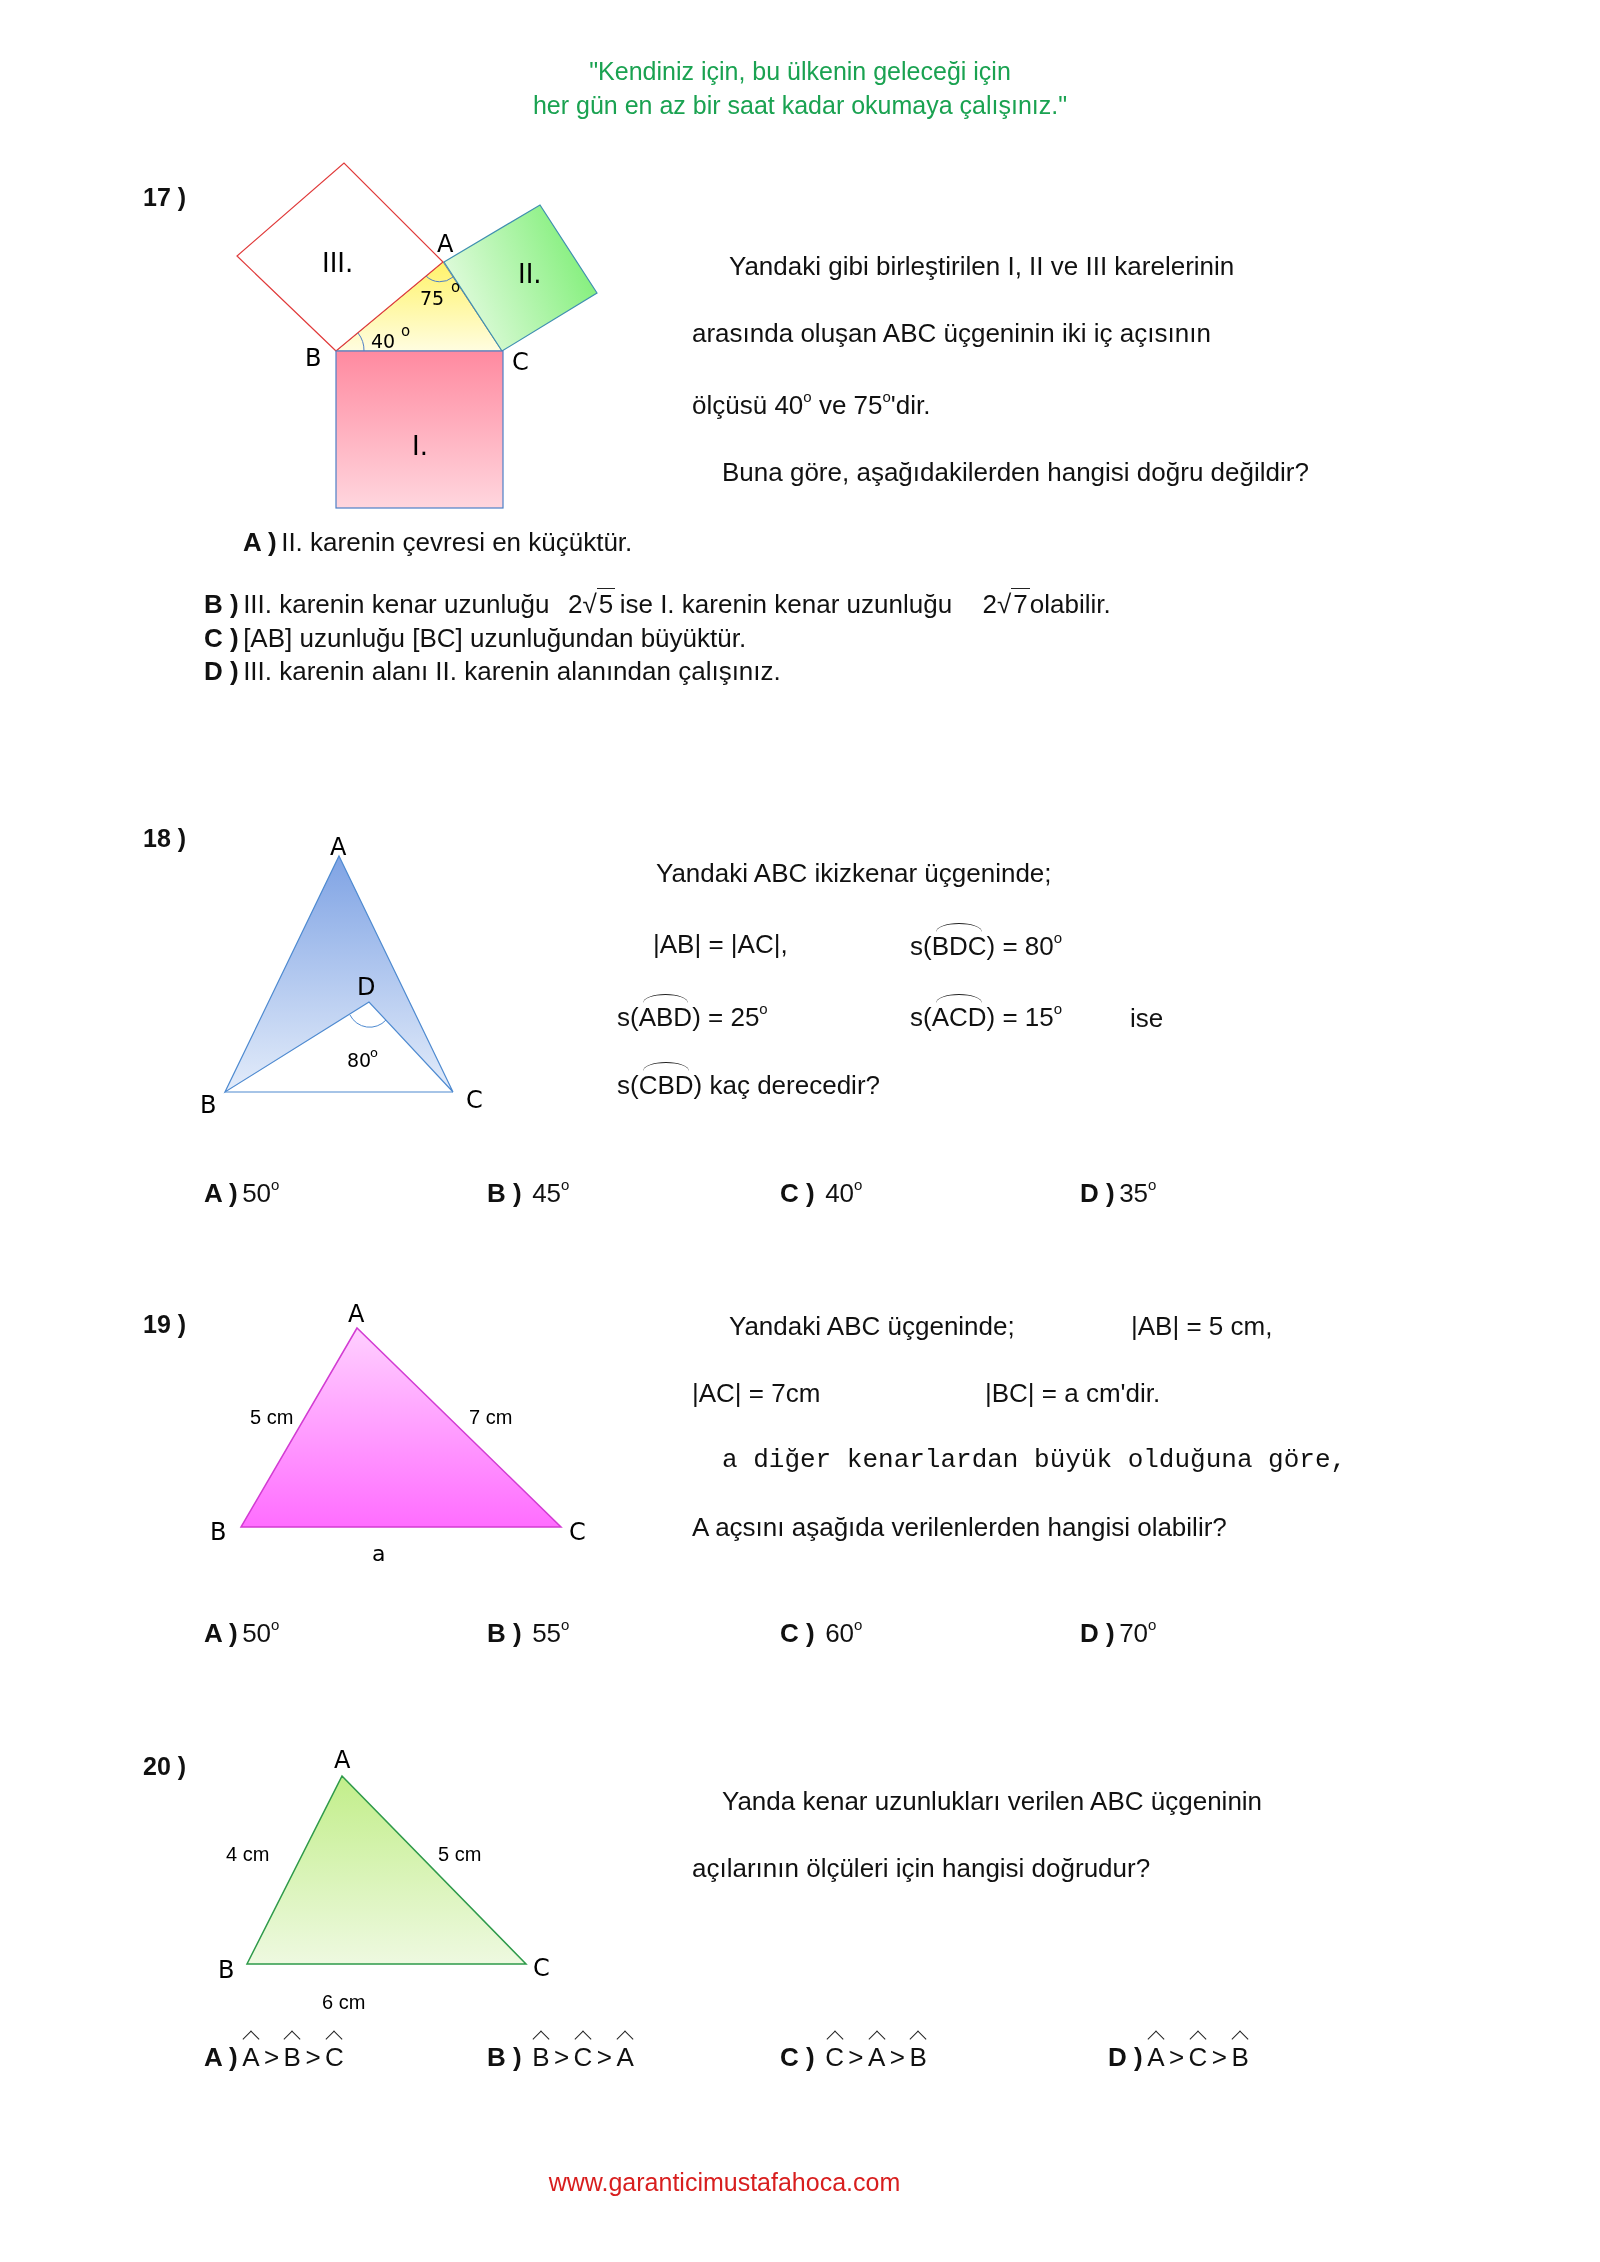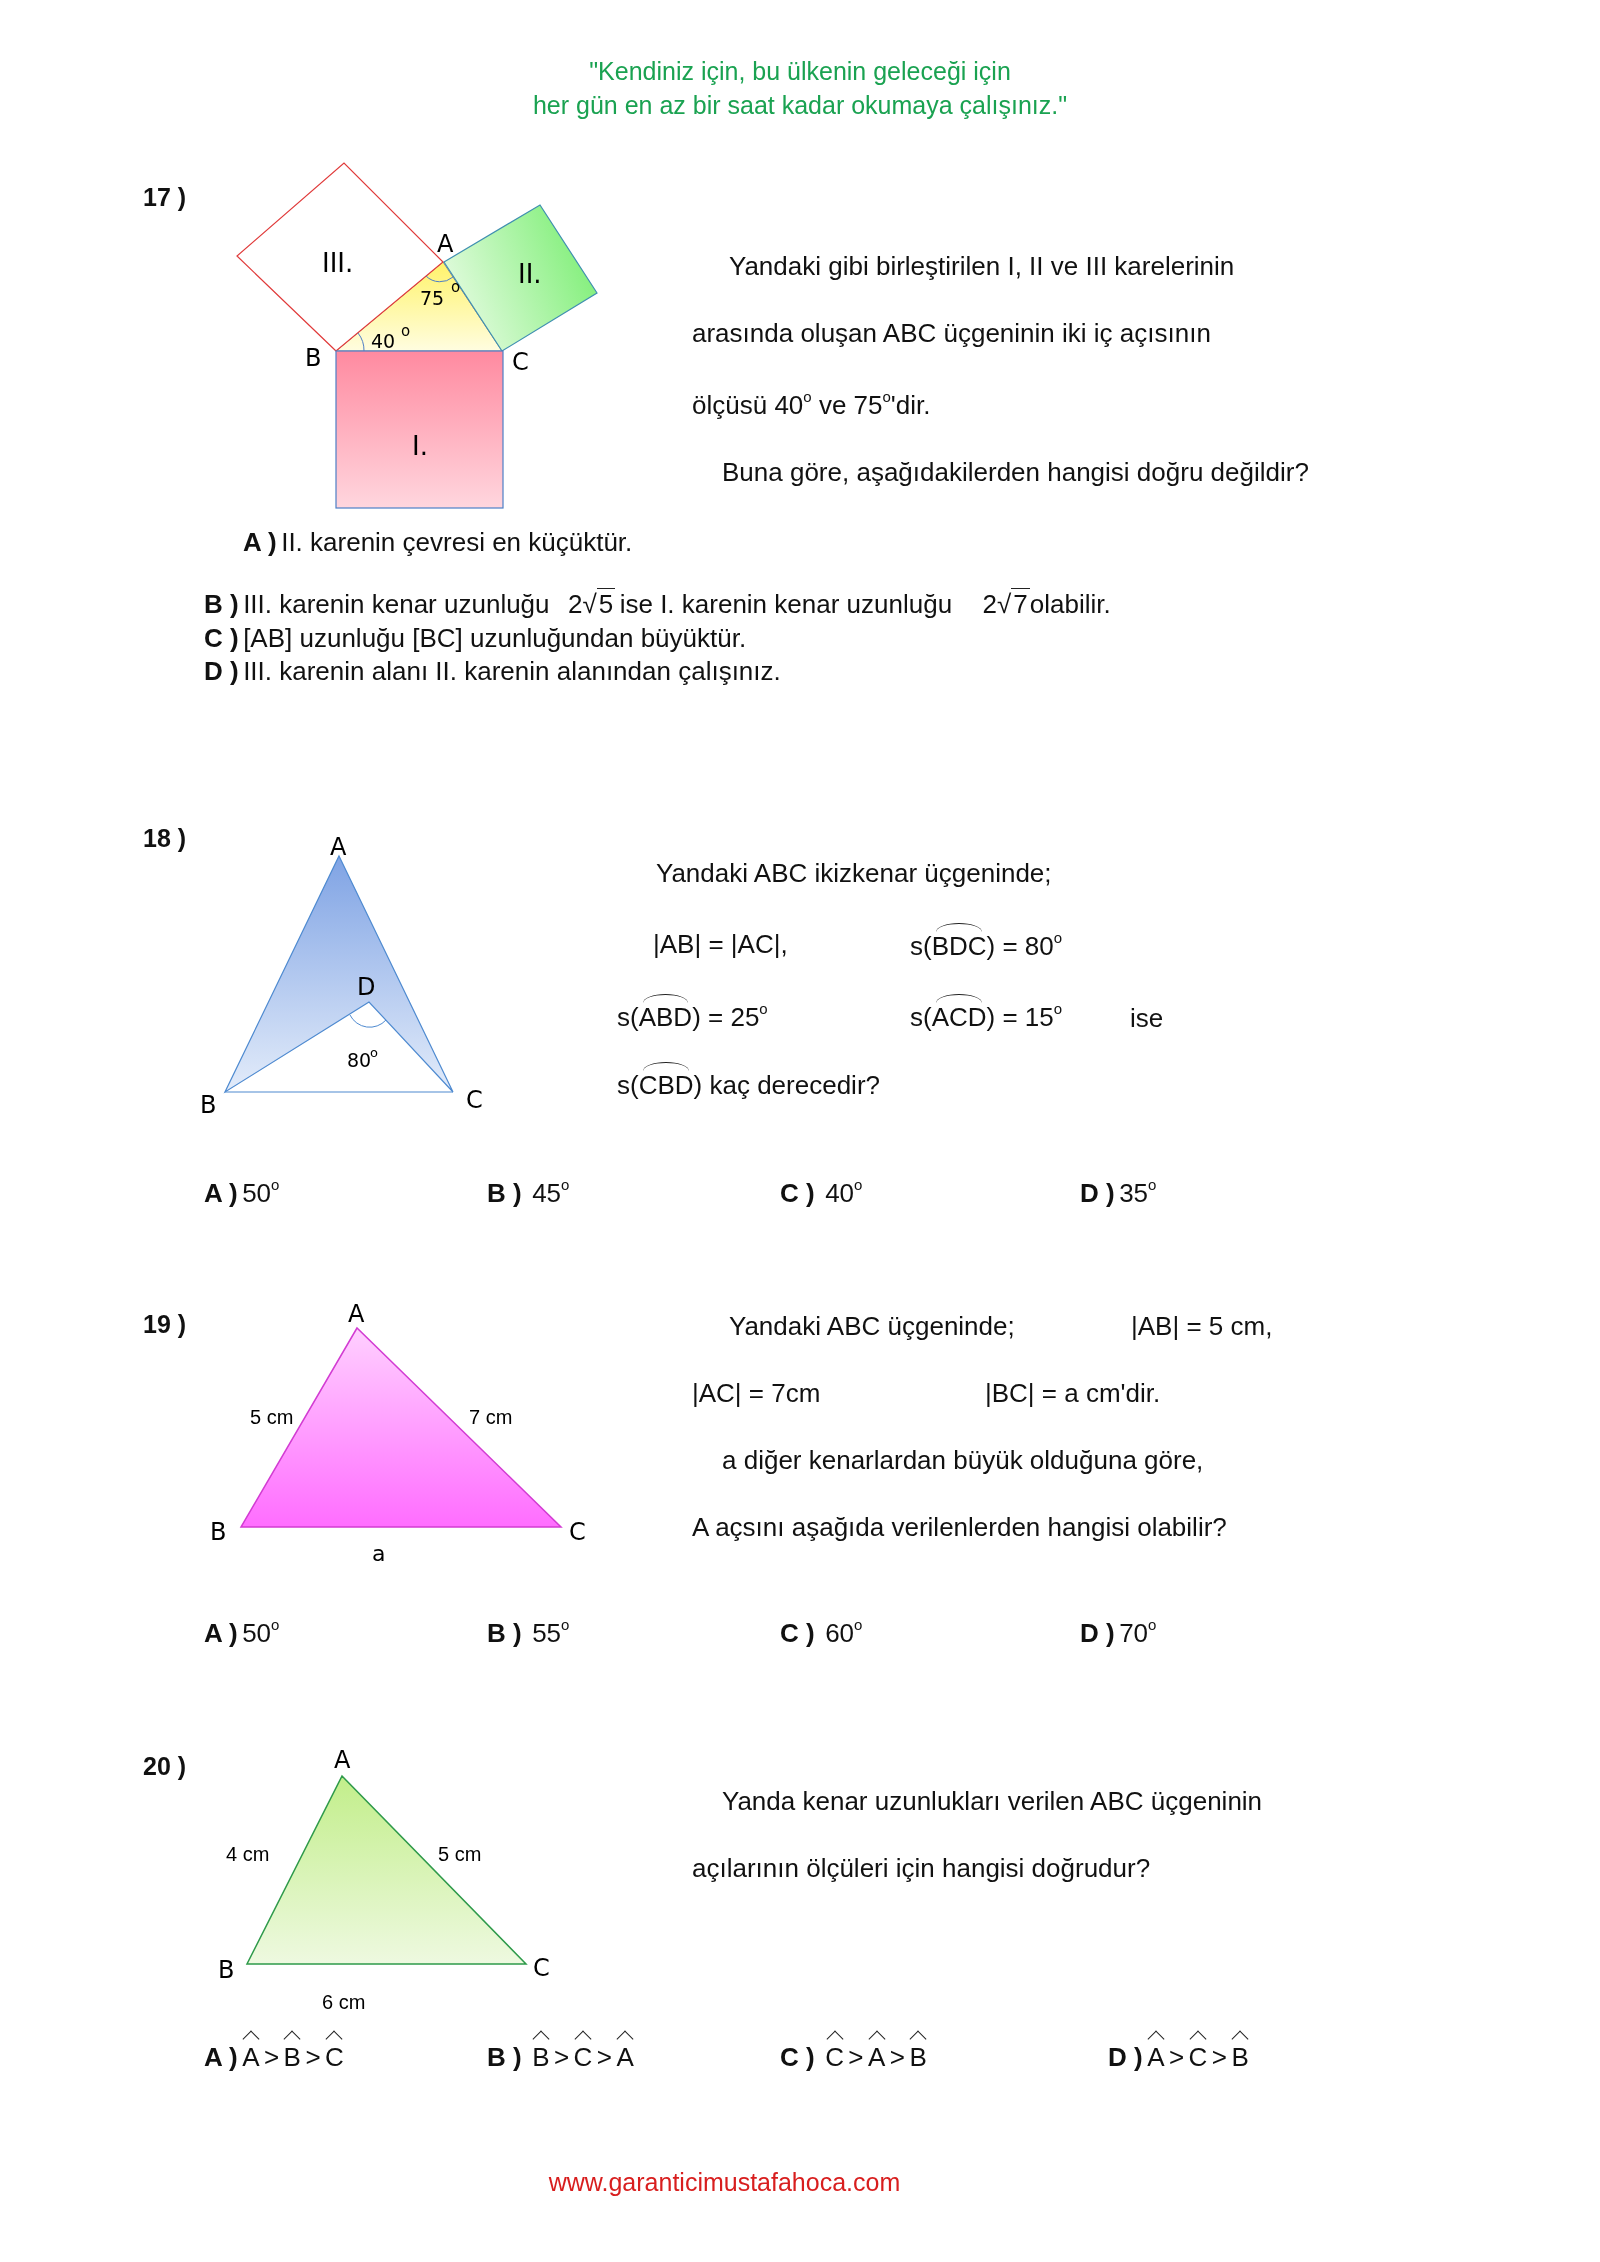--- a/index.html
+++ b/index.html
@@ -171,21 +171,21 @@
 <div class="abs" style="left:1080px; top:1176px;">
   <span class="opt-letter">D )</span>
   <span class="opt">35</span><sup class="deg">o</sup>
 </div>
 
 <div class="abs qnum" style="left:143px; top:1310px;">19 )</div>
 <div class="abs txt" style="left:729px; top:1311px;">Yandaki ABC üçgeninde;</div>
 <div class="abs txt" style="left:1131px; top:1311px;">|AB| = 5 cm,</div>
 <div class="abs txt" style="left:692px; top:1378px;">|AC| = 7cm</div>
 <div class="abs txt" style="left:985px; top:1378px;">|BC| = a cm'dir.</div>
-<div class="abs txt" style="left:722px; top:1445px;">a diğer kenarlardan büyük olduğuna göre,</div>
+<div class="abs txt" style="left:722px; top:1445px;font-family:Liberation Mono, monospace;">a diğer kenarlardan büyük olduğuna göre,</div>
 <div class="abs txt" style="left:692px; top:1512px;">A açsını aşağıda verilenlerden hangisi olabilir?</div>
 
 <div class="abs" style="left:204px; top:1616px;">
   <span class="opt-letter">A )</span>
   <span class="opt">50</span><sup class="deg">o</sup>
 </div>
 <div class="abs" style="left:487px; top:1616px;">
   <span class="opt-letter">B )</span>
   <span class="opt" style="margin-left:6px;">55</span><sup class="deg">o</sup>
 </div>

